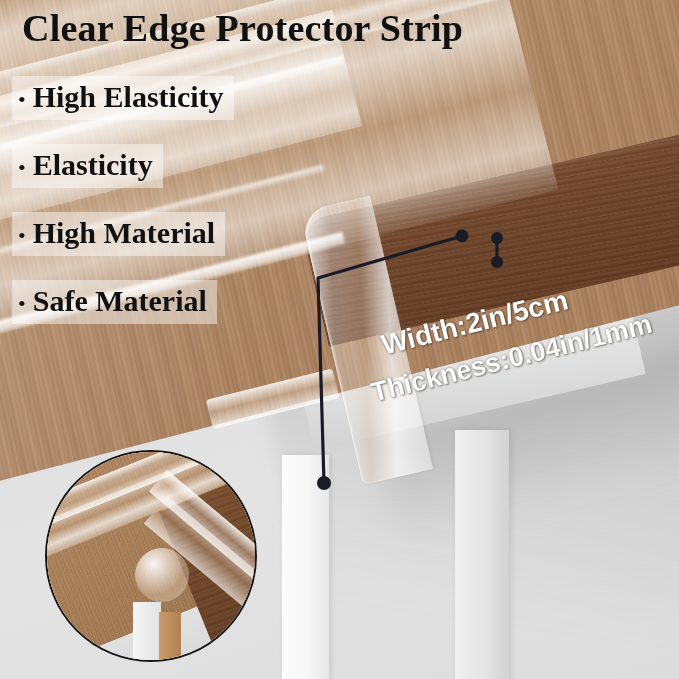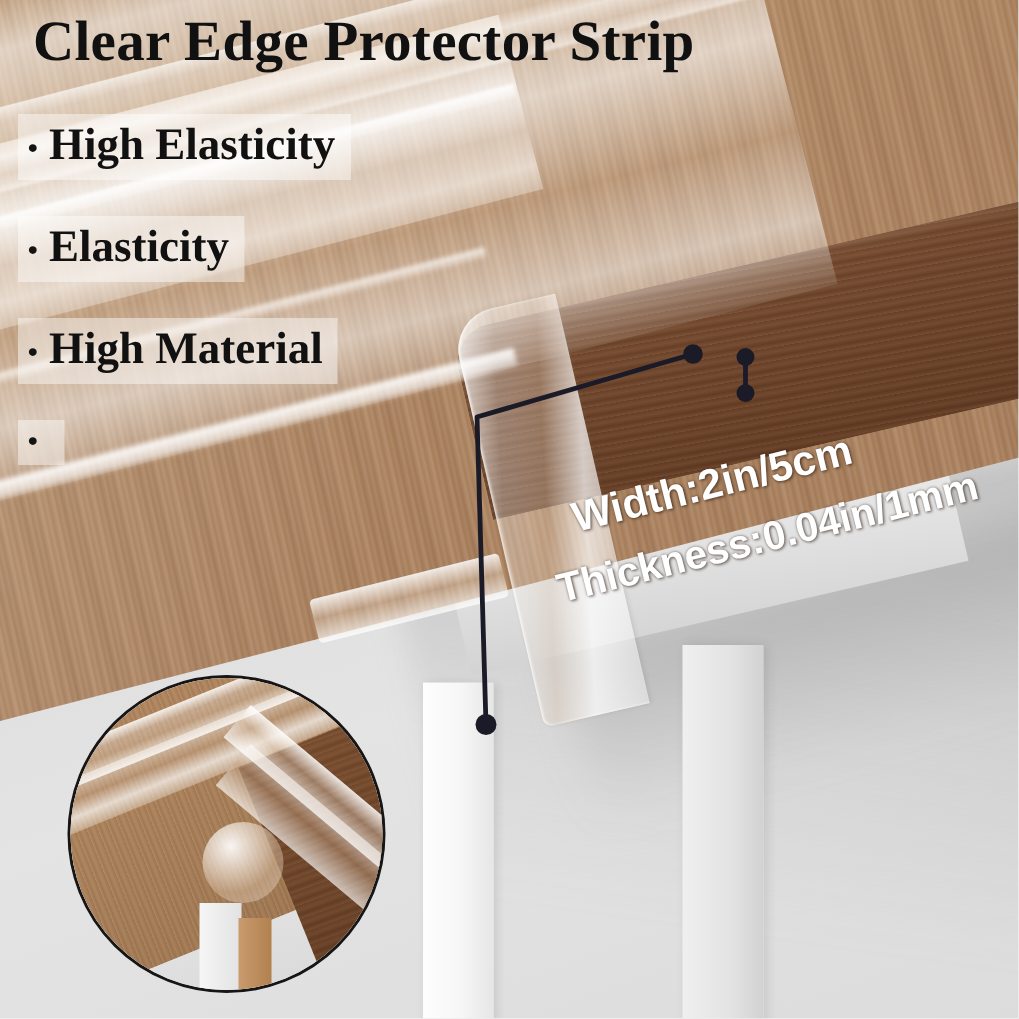--- a/index.html
+++ b/index.html
@@ -464,20 +464,21 @@
       <span class="bullet-text">Elasticity</span>
     </div>
 
     <div class="bullet-row">
       <span class="bullet-dot">•</span>
       <span class="bullet-text">High Material</span>
     </div>
 
     <div class="bullet-row">
       <span class="bullet-dot">•</span>
+      <span class="bullet-text">Safe Material</span>
     </div>
 
   </div>
 
   <svg class="measure-svg" viewBox="0 0 679 679">
 
     <polyline points="462,236 318,278 324,483" fill="none" stroke="#1b1b28" stroke-width="3.2" stroke-linecap="round" stroke-linejoin="round"></polyline>
     <circle cx="462" cy="236" r="6.5" fill="#1b1b28"></circle>
     <circle cx="324" cy="483" r="7" fill="#1b1b28"></circle>
 

